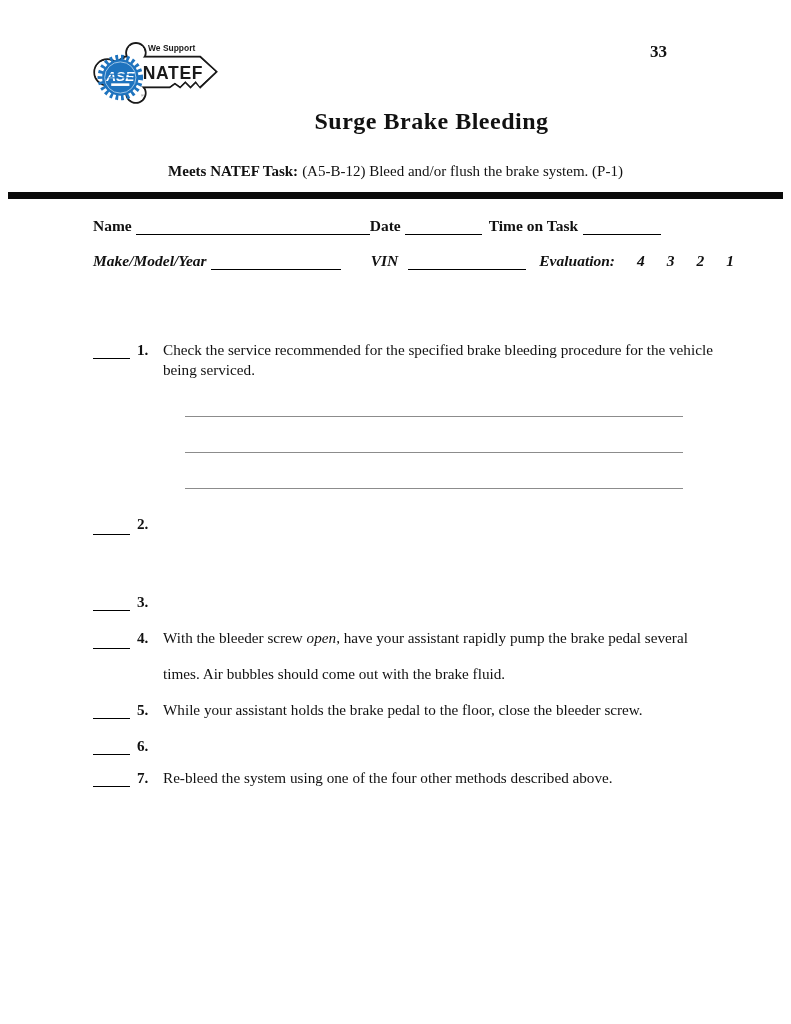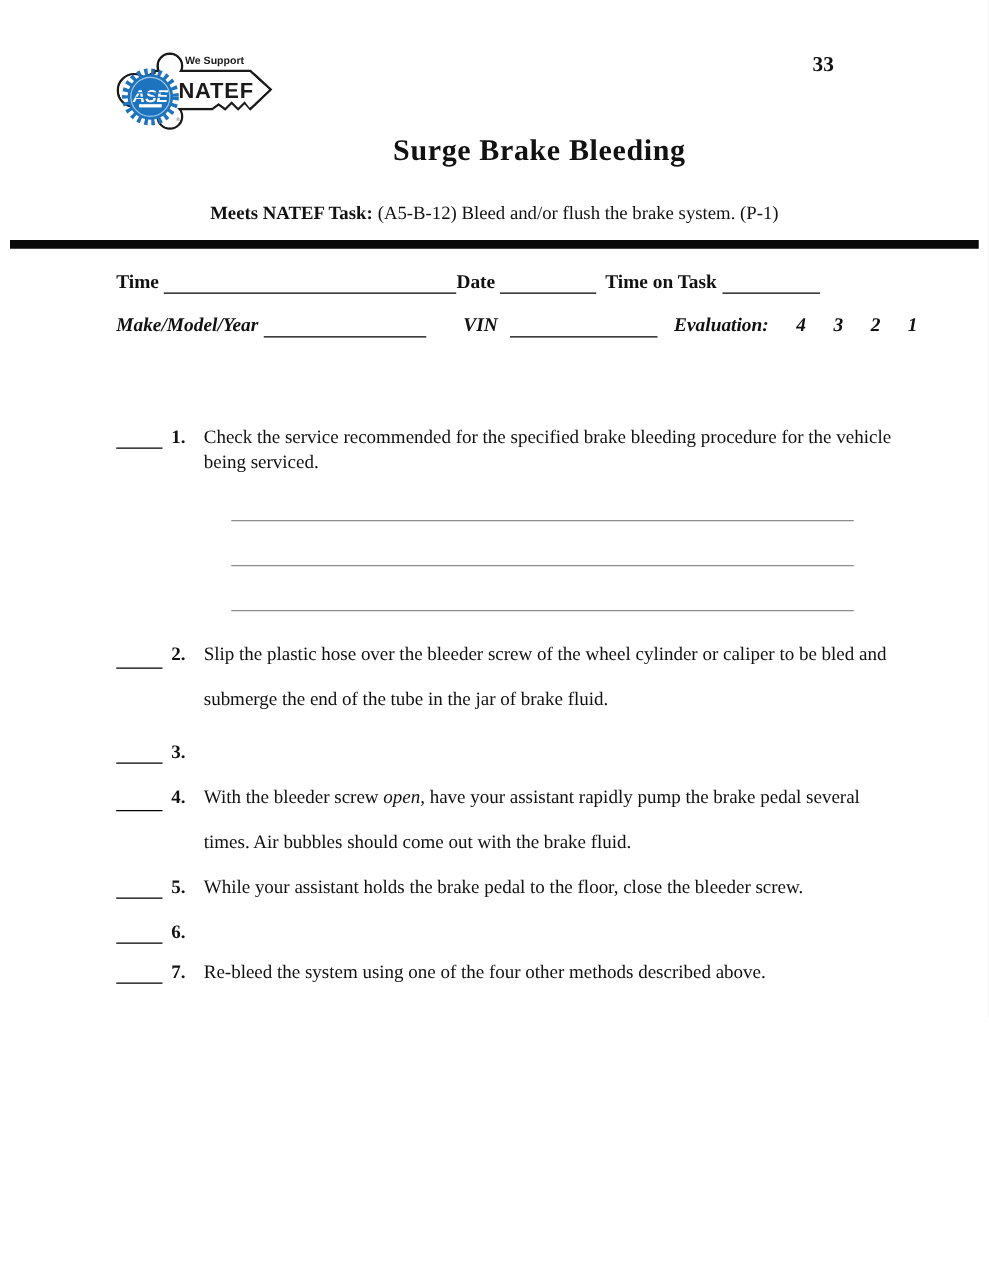--- a/index.html
+++ b/index.html
@@ -103,21 +103,21 @@
   <div class="page-number">33</div>
 
   <div class="title">Surge Brake Bleeding</div>
   <div class="subtitle">
     <b>Meets NATEF Task:</b><span>(A5-B-12) Bleed and/or flush the brake system.  (P-1)</span>
   </div>
 
   <div class="rule"></div>
 
   <div class="frow frow1">
-    <span>Time</span>
+    <span>Name</span>
     <span class="uline u-name"></span>
     <span class="lbl-date">Date</span>
     <span class="uline u-date"></span>
     <span class="lbl-time">Time on Task</span>
     <span class="uline u-time"></span>
   </div>
 
   <div class="frow frow2">
     <span>Make/Model/Year</span>
     <span class="uline u-make"></span>
@@ -136,21 +136,20 @@
     <span class="text">Check the service recommended for the specified brake bleeding procedure for the vehicle being serviced.</span>
   </div>
 
   <div id="ans1" class="answer-line"></div>
   <div id="ans2" class="answer-line"></div>
   <div id="ans3" class="answer-line"></div>
 
   <div id="step2" class="step double">
     <span class="blank"></span>
     <span class="num">2.</span>
-    <span class="text">Slip the plastic hose over the bleeder screw of the wheel cylinder or caliper to be bled and submerge the end of the tube in the jar of brake fluid.</span>
   </div>
 
   <div id="step3" class="step single">
     <span class="blank"></span>
     <span class="num">3.</span>
   </div>
 
   <div id="step4" class="step double">
     <span class="blank"></span>
     <span class="num">4.</span>

